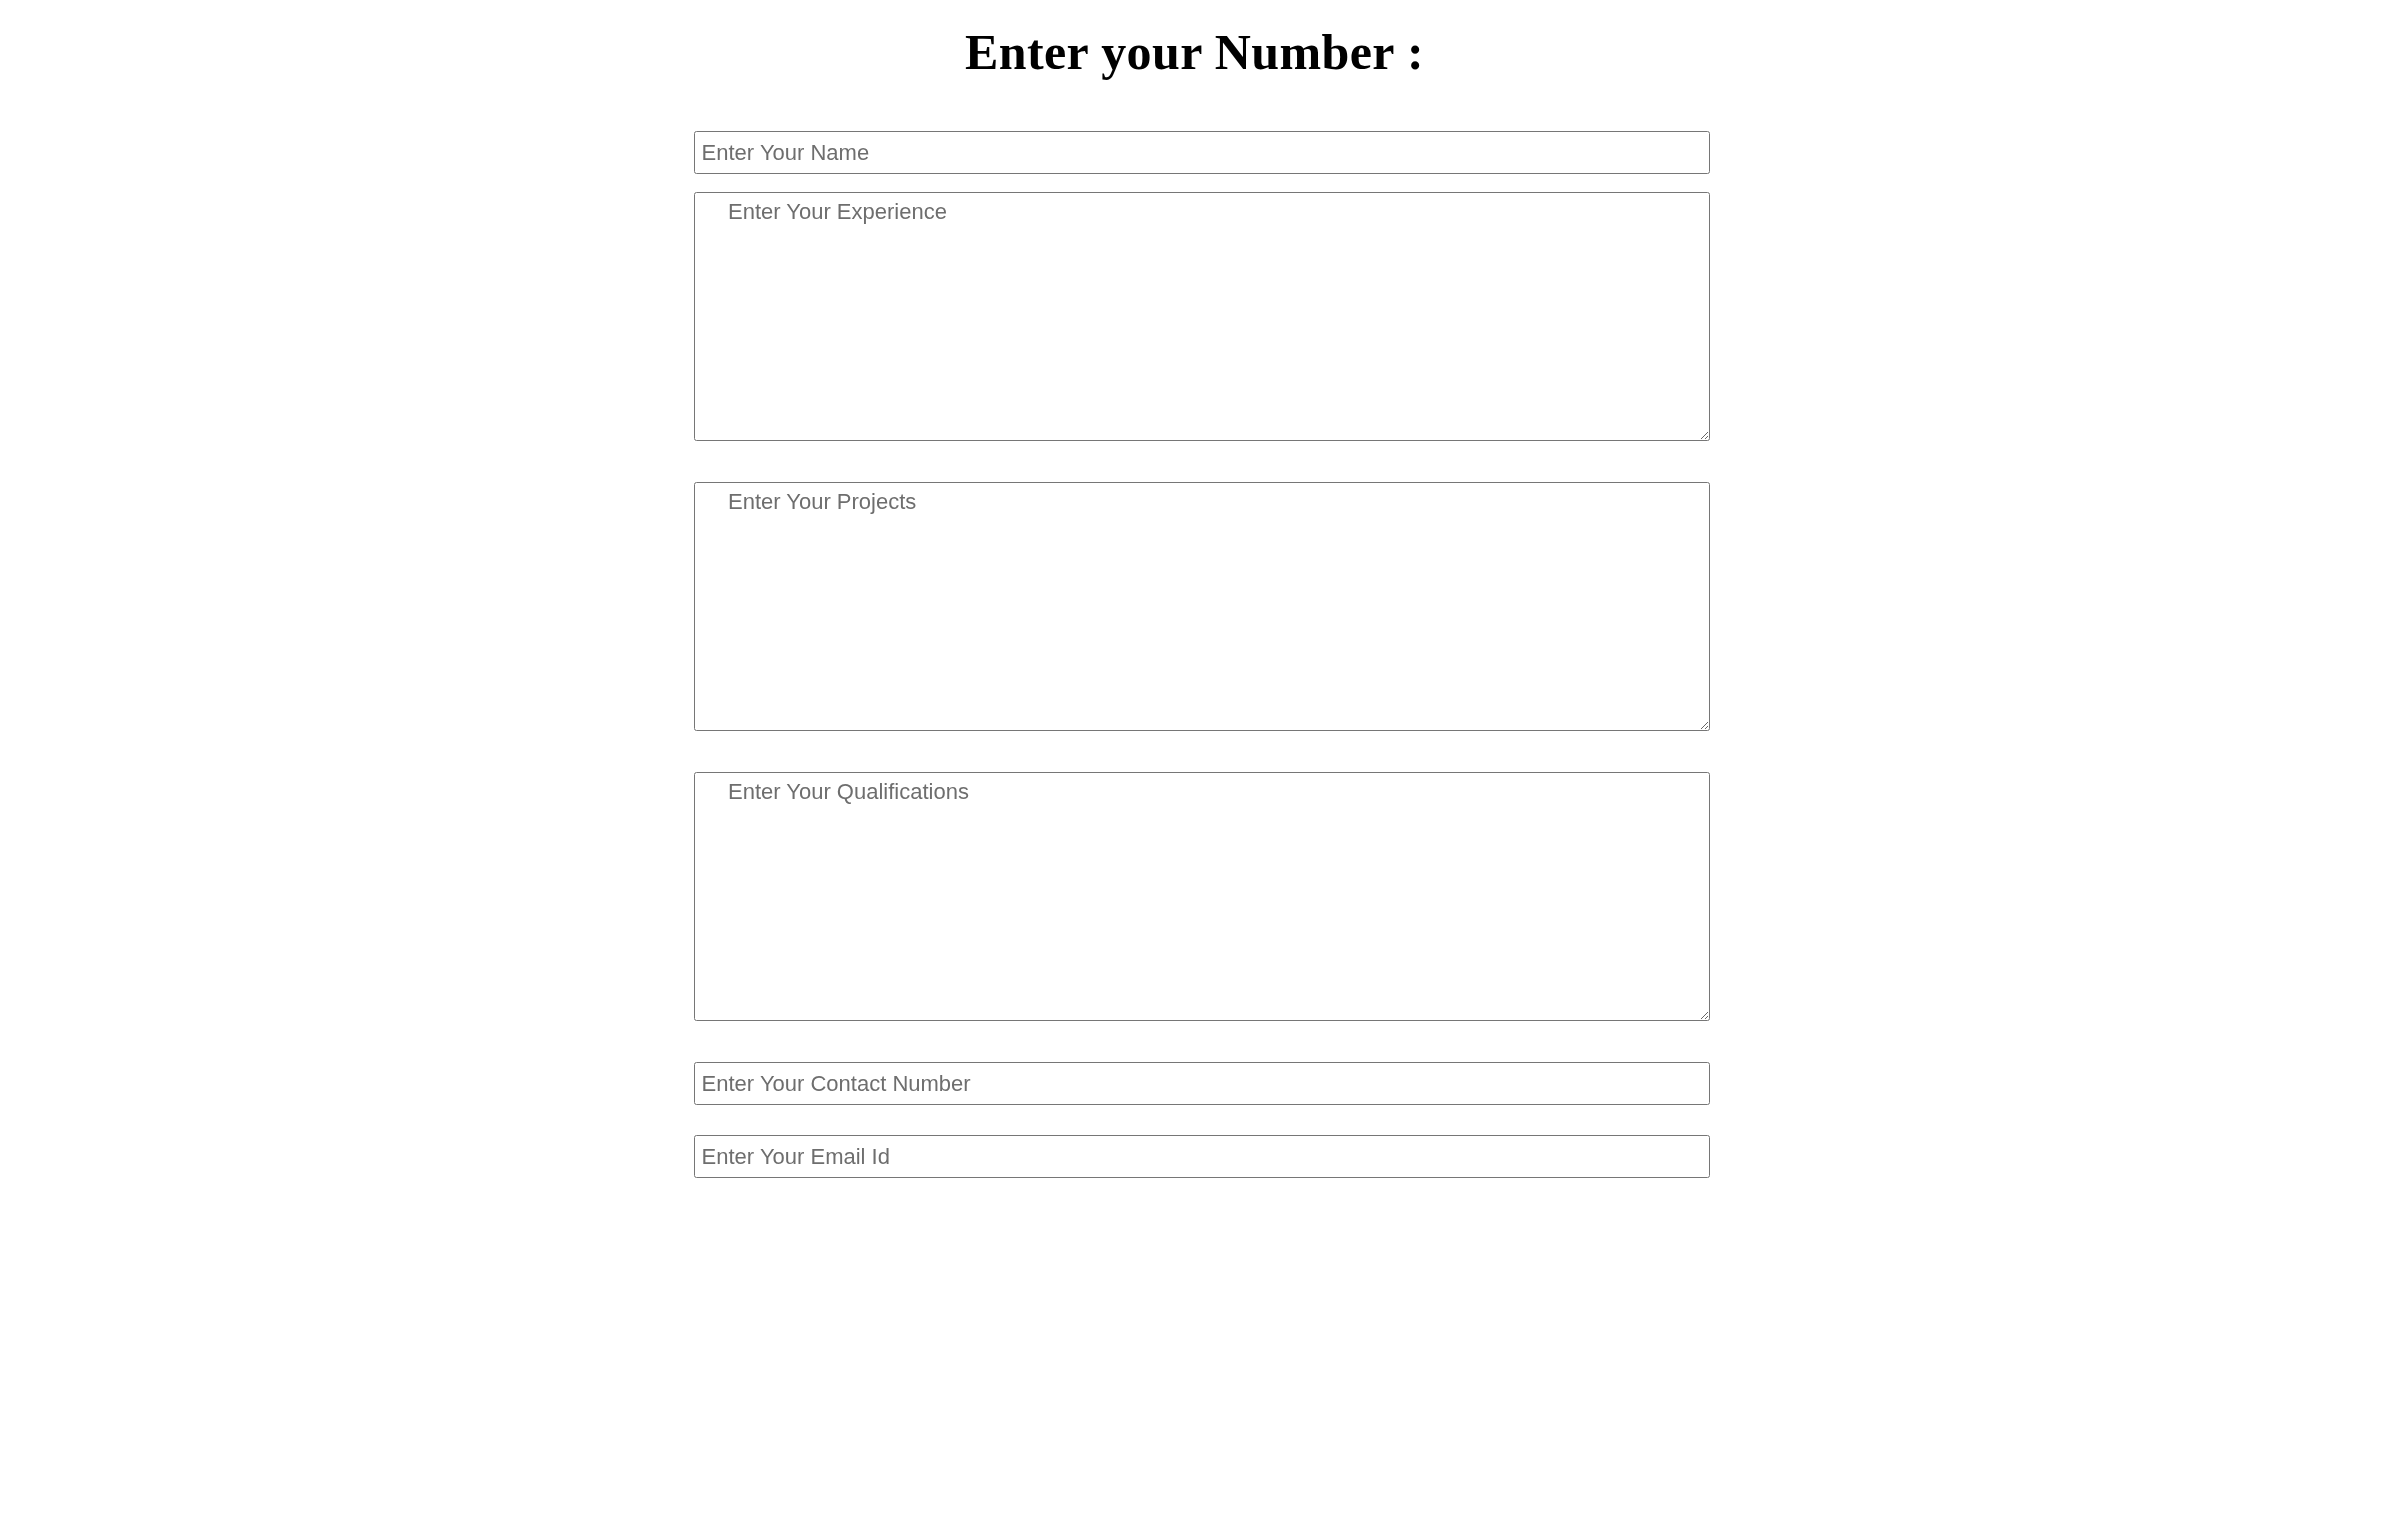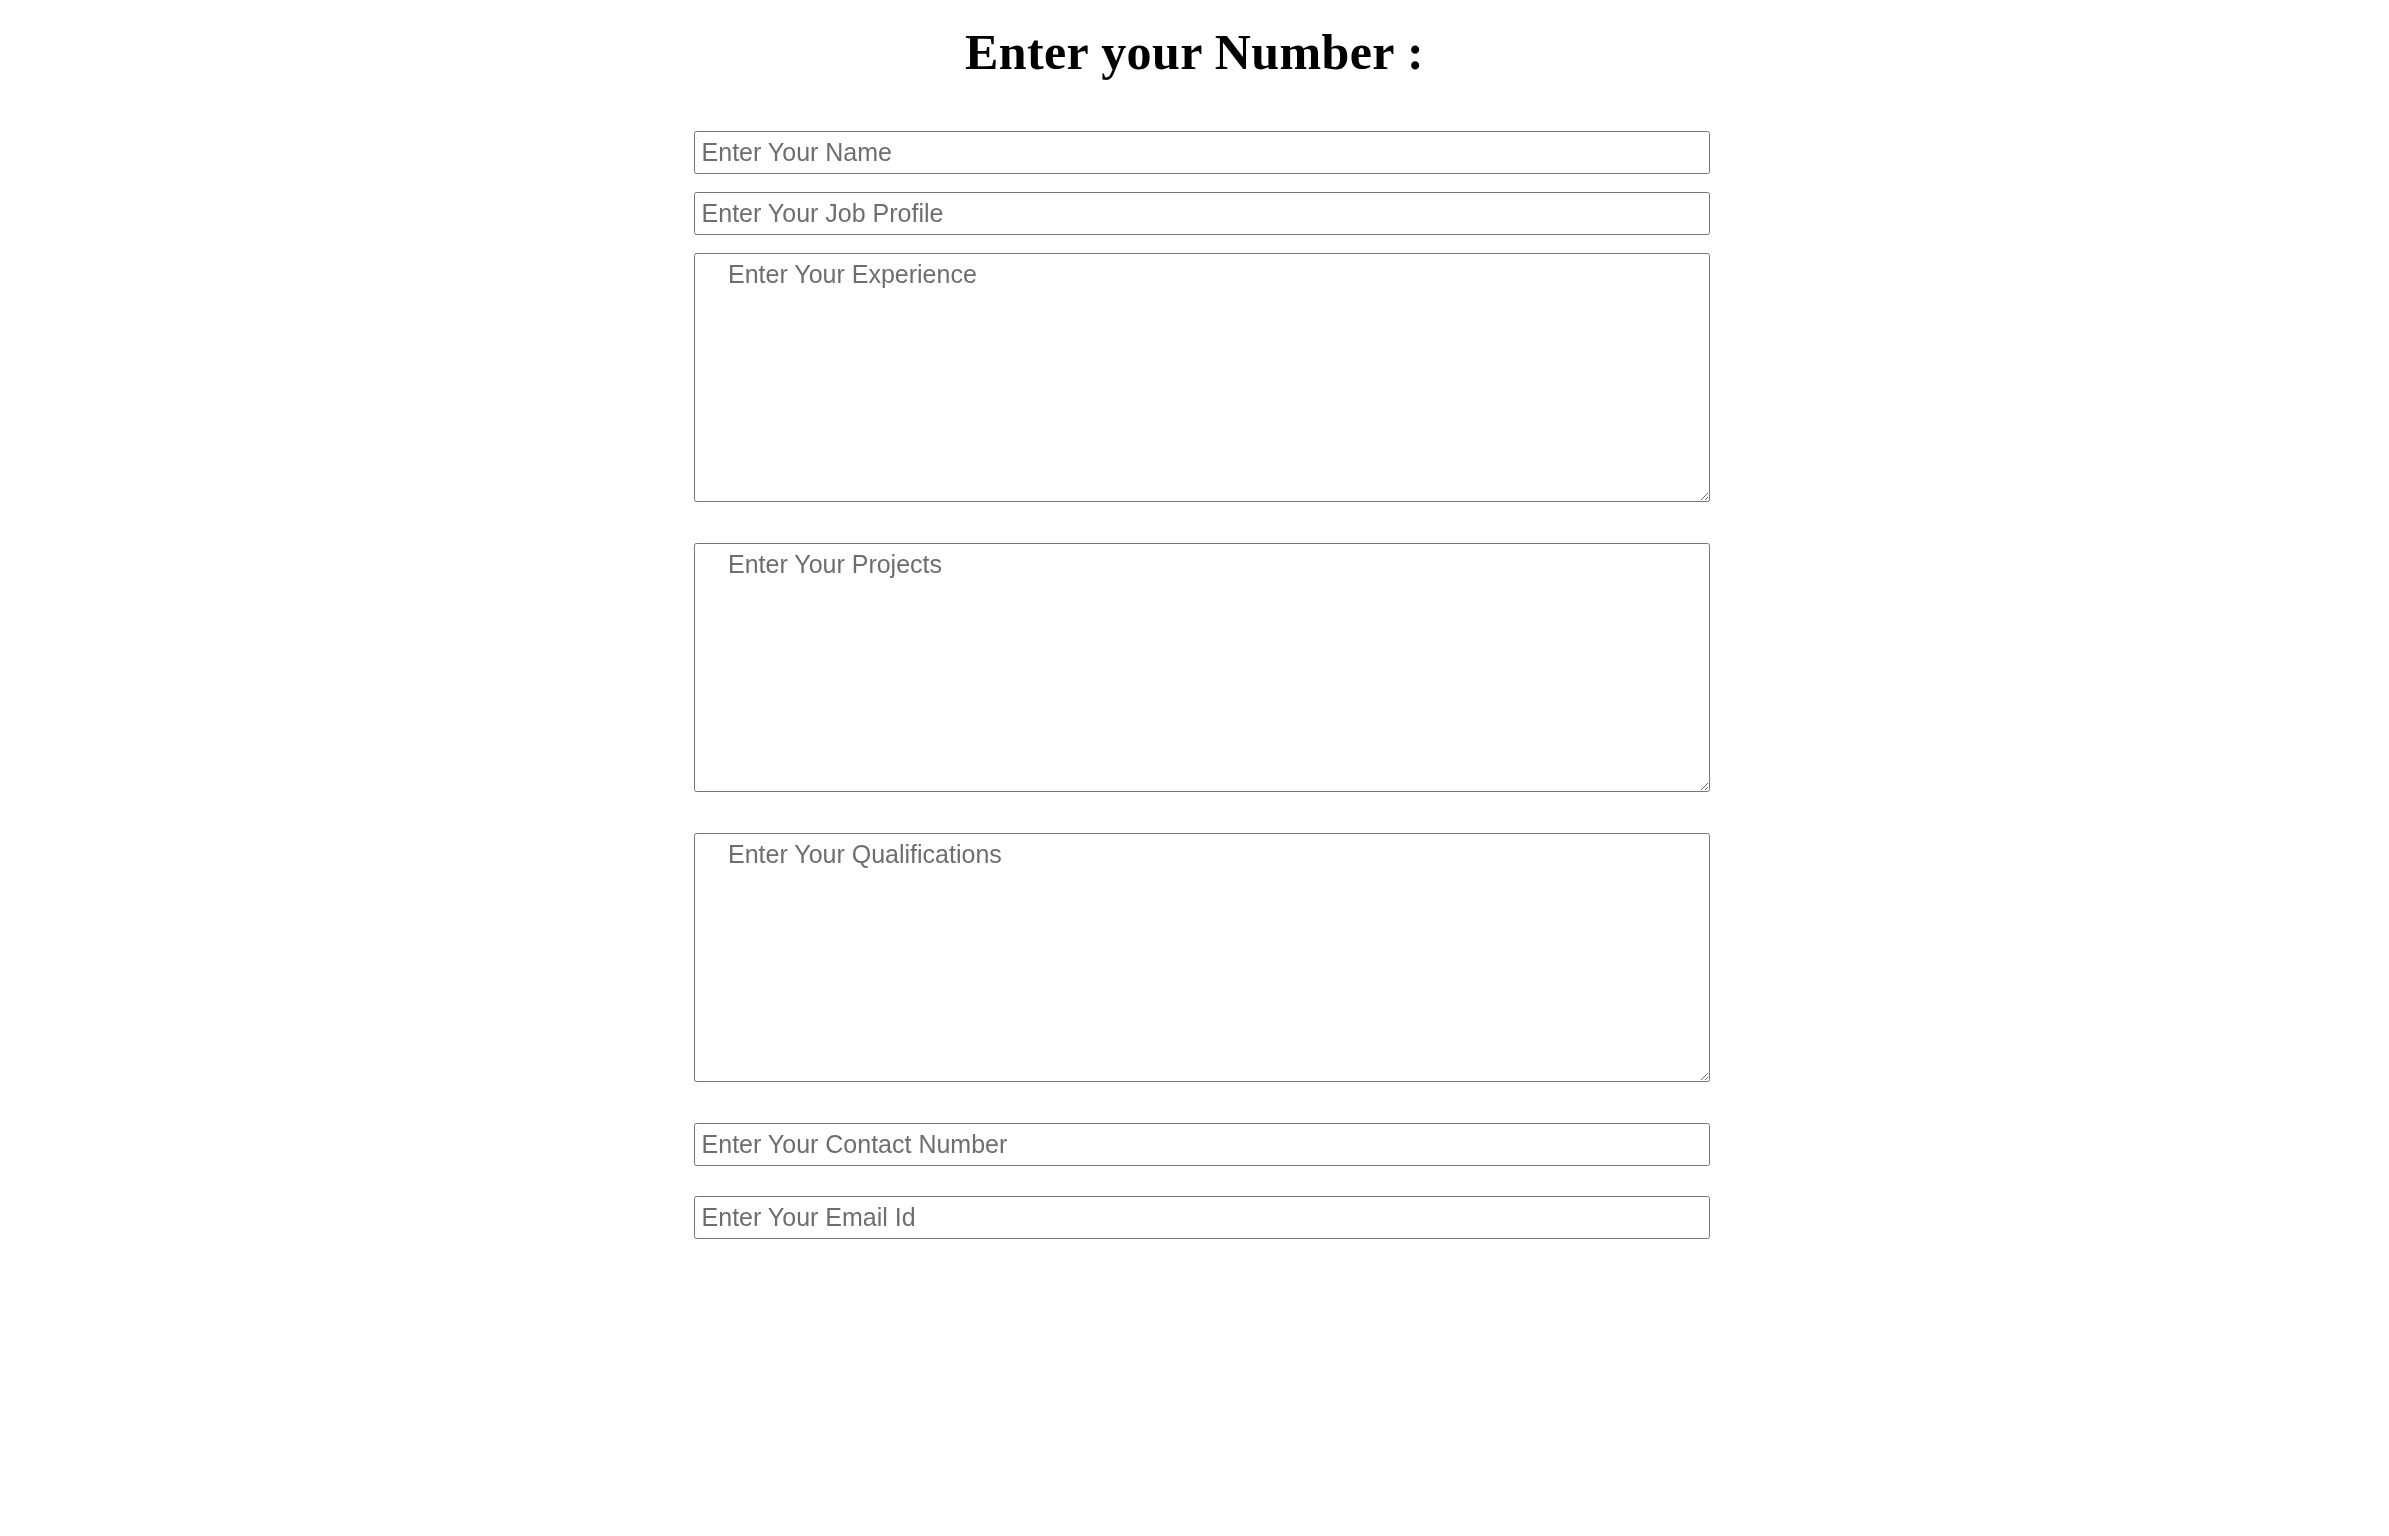--- a/index.html
+++ b/index.html
@@ -39,21 +39,21 @@
   }
   .field {
     display: block;
     width: 1016px;
     box-sizing: border-box;
     border: 1.7px solid #767676;
     border-radius: 2.5px;
     background: #ffffff;
     color: #a16207;
     font-family: "Liberation Sans", sans-serif;
-    font-size: 25px;
+    font-size: 22px;
     line-height: 1.1;
     padding: 5px 6.6px;
     margin: 0 0 18px 0;
     outline: none;
   }
   .field::placeholder {
     color: #6e6e6e;
     opacity: 1;
   }
   input.field {
@@ -81,21 +81,20 @@
 <body>
 
 <div class="page">
 
   <div class="page-title">Enter your Number :</div>
 
   <div class="form">
 
     <input class="field" type="text" placeholder="Enter Your Name" style="">
 
-    <input class="field" type="text" placeholder="Enter Your Job Profile" style="">
 
     <textarea class="field resizable" placeholder="Enter Your Experience" style=""></textarea>
 
     <textarea class="field resizable" placeholder="Enter Your Projects" style=""></textarea>
 
     <textarea class="field resizable" placeholder="Enter Your Qualifications" style=""></textarea>
 
 
     <input class="field field-contact" type="text" placeholder="Enter Your Contact Number" style="">
 

